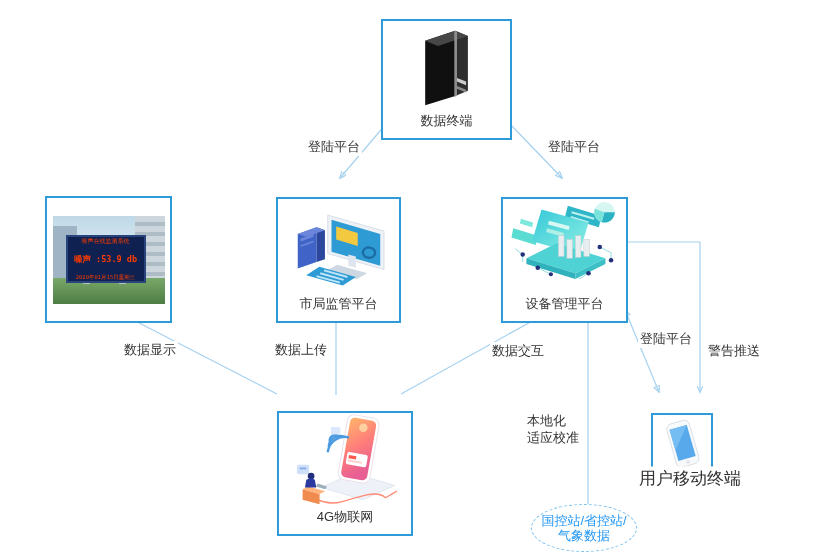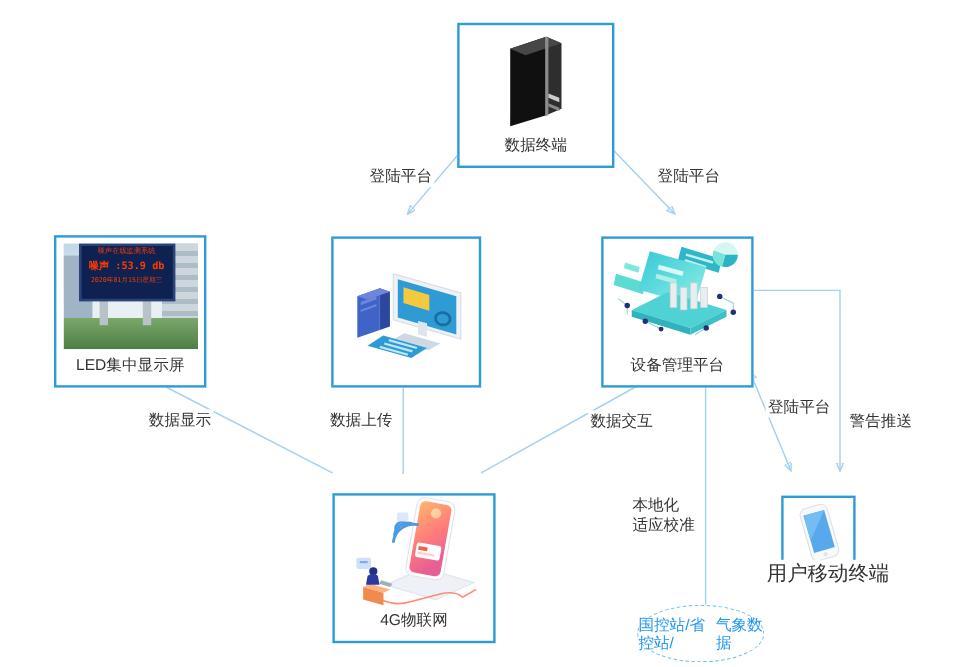--- a/index.html
+++ b/index.html
@@ -19,35 +19,35 @@
   #node-device{left:501px;top:181px;width:127px;height:126px;}
   #node-iot{left:277px;top:395px;width:136px;height:125px;}
   #node-phone{left:651px;top:397px;width:62px;height:62px;justify-content:center;}
 
   .edge-label{position:absolute;font-size:13px;color:#333;white-space:nowrap;
               transform:translate(-50%,-50%);background:#fff;padding:0 2px;text-align:center;}
   .edge-label-block{position:absolute;font-size:13px;color:#333;line-height:17px;background:#fff;margin-top:12px;}
 
   .ellipse-node{position:absolute;left:531px;top:504px;width:106px;height:48px;
       border:1px dashed #7EC3F0;border-radius:50%;background:#fff;
-      display:flex;flex-direction:row;align-items:center;justify-content:center;
-      font-size:13px;line-height:15px;color:#2196F3;text-align:left;box-sizing:border-box;}
+      display:flex;flex-direction:column;align-items:center;justify-content:center;
+      font-size:13px;line-height:15px;color:#2196F3;text-align:right;box-sizing:border-box;}
 
   
   .led-scene{position:relative;width:112px;height:88px;overflow:hidden;
              background:linear-gradient(#bfd9e8,#e9f0f4 60%);}
   .led-grass{position:absolute;left:0;bottom:0;width:100%;height:26px;
              background:linear-gradient(#7aa86a,#4e7d44);}
   .led-bldg-l{position:absolute;left:0;top:10px;width:24px;height:52px;background:#9fb4c4;}
   .led-bldg-r{position:absolute;right:0;top:0;width:30px;height:72px;background:#cdd6dd;
       background-image:repeating-linear-gradient(#cdd6dd 0 6px,#aebcc6 6px 10px);}
   .led-post{position:absolute;bottom:20px;width:7px;height:24px;background:#b9c2c9;}
-  .led-screen{position:absolute;left:13px;top:0;width:80px;height:48px;background:#0e2150;
+  .led-screen{position:absolute;left:13px;top:19px;width:80px;height:48px;background:#0e2150;
       border:2px solid #29437c;box-sizing:border-box;display:flex;flex-direction:column;
-      align-items:center;justify-content:flex-start;gap:2px;font-family:"DejaVu Sans Mono",monospace;}
+      align-items:center;justify-content:space-between;gap:2px;font-family:"DejaVu Sans Mono",monospace;}
   .led-line1{font-size:6px;color:#ff3b00;}
   .led-line2{font-size:8.5px;color:#ff3b00;font-weight:bold;}
   .led-line3{font-size:5.5px;color:#ff3b00;}
 </style>
 </head>
 <body>
 
 <div class="canvas">
 
   <svg class="connectors" width="814" height="556">
@@ -88,41 +88,41 @@
         <div class="led-grass"></div>
         <div class="led-post" style="left:30px"></div>
         <div class="led-post" style="left:66px"></div>
         <div class="led-screen">
           <div class="led-line1">噪声在线监测系统</div>
           <div class="led-line2">噪声 :53.9 db</div>
           <div class="led-line3">2020年01月15日星期三</div>
         </div>
       </div>
     </div>
-    <div class="node-label">LED集中显示屏</div>
   </div>
 
   <div class="node" id="node-city">
     <div class="icon-wrap">
       <svg viewBox="0 0 108 96" width="102" height="90">
         <polygon points="10,34 30,27 30,64 10,71" fill="#3f63c6"></polygon>
         <polygon points="30,27 39,30 39,61 30,64" fill="#2b479e"></polygon>
         <polygon points="10,34 30,27 39,30 19,37" fill="#6b86da"></polygon>
         <polygon points="13,39 27,34 27,37 13,42" fill="#6b86da"></polygon>
         <polygon points="13,46 27,41 27,43 13,48" fill="#6b86da"></polygon>
         <polygon points="42,14 102,31 102,72 42,55" fill="#eef2f7" stroke="#d5dde6" stroke-width="1"></polygon>
         <polygon points="46,19 98,34 98,68 46,53" fill="#2f9bd4"></polygon>
         <polygon points="51,26 74,33 74,47 51,40" fill="#f3c93f"></polygon>
         <ellipse cx="86" cy="54" rx="6.5" ry="5.5" fill="none" stroke="#1a6ca3" stroke-width="2.4" transform="rotate(8 86 54)"></ellipse>
         <polygon points="64,56 72,58 72,70 64,68" fill="#dde5ee"></polygon>
         <polygon points="52,67 84,76 73,82 41,73" fill="#cdd8e3"></polygon>
         <polygon points="33,69 72,80 58,89 19,78" fill="#2f9bd4"></polygon>
         <path d="M38,73 L63,80 M34,76 L59,83 M30,79 L55,86" stroke="#bfe6f8" stroke-width="2" fill="none"></path>
       </svg>
     </div>
+    <div class="node-label">市局监管平台</div>
   </div>
 
   <div class="node" id="node-device">
     <div class="icon-wrap">
       <svg viewBox="0 0 118 100" width="112" height="94">
         <defs>
           <linearGradient id="gTeal" x1="0" y1="0" x2="1" y2="1">
             <stop offset="0" stop-color="#35c8d8"></stop>
               <stop offset="1" stop-color="#8ff0e4"></stop>
           </linearGradient>

